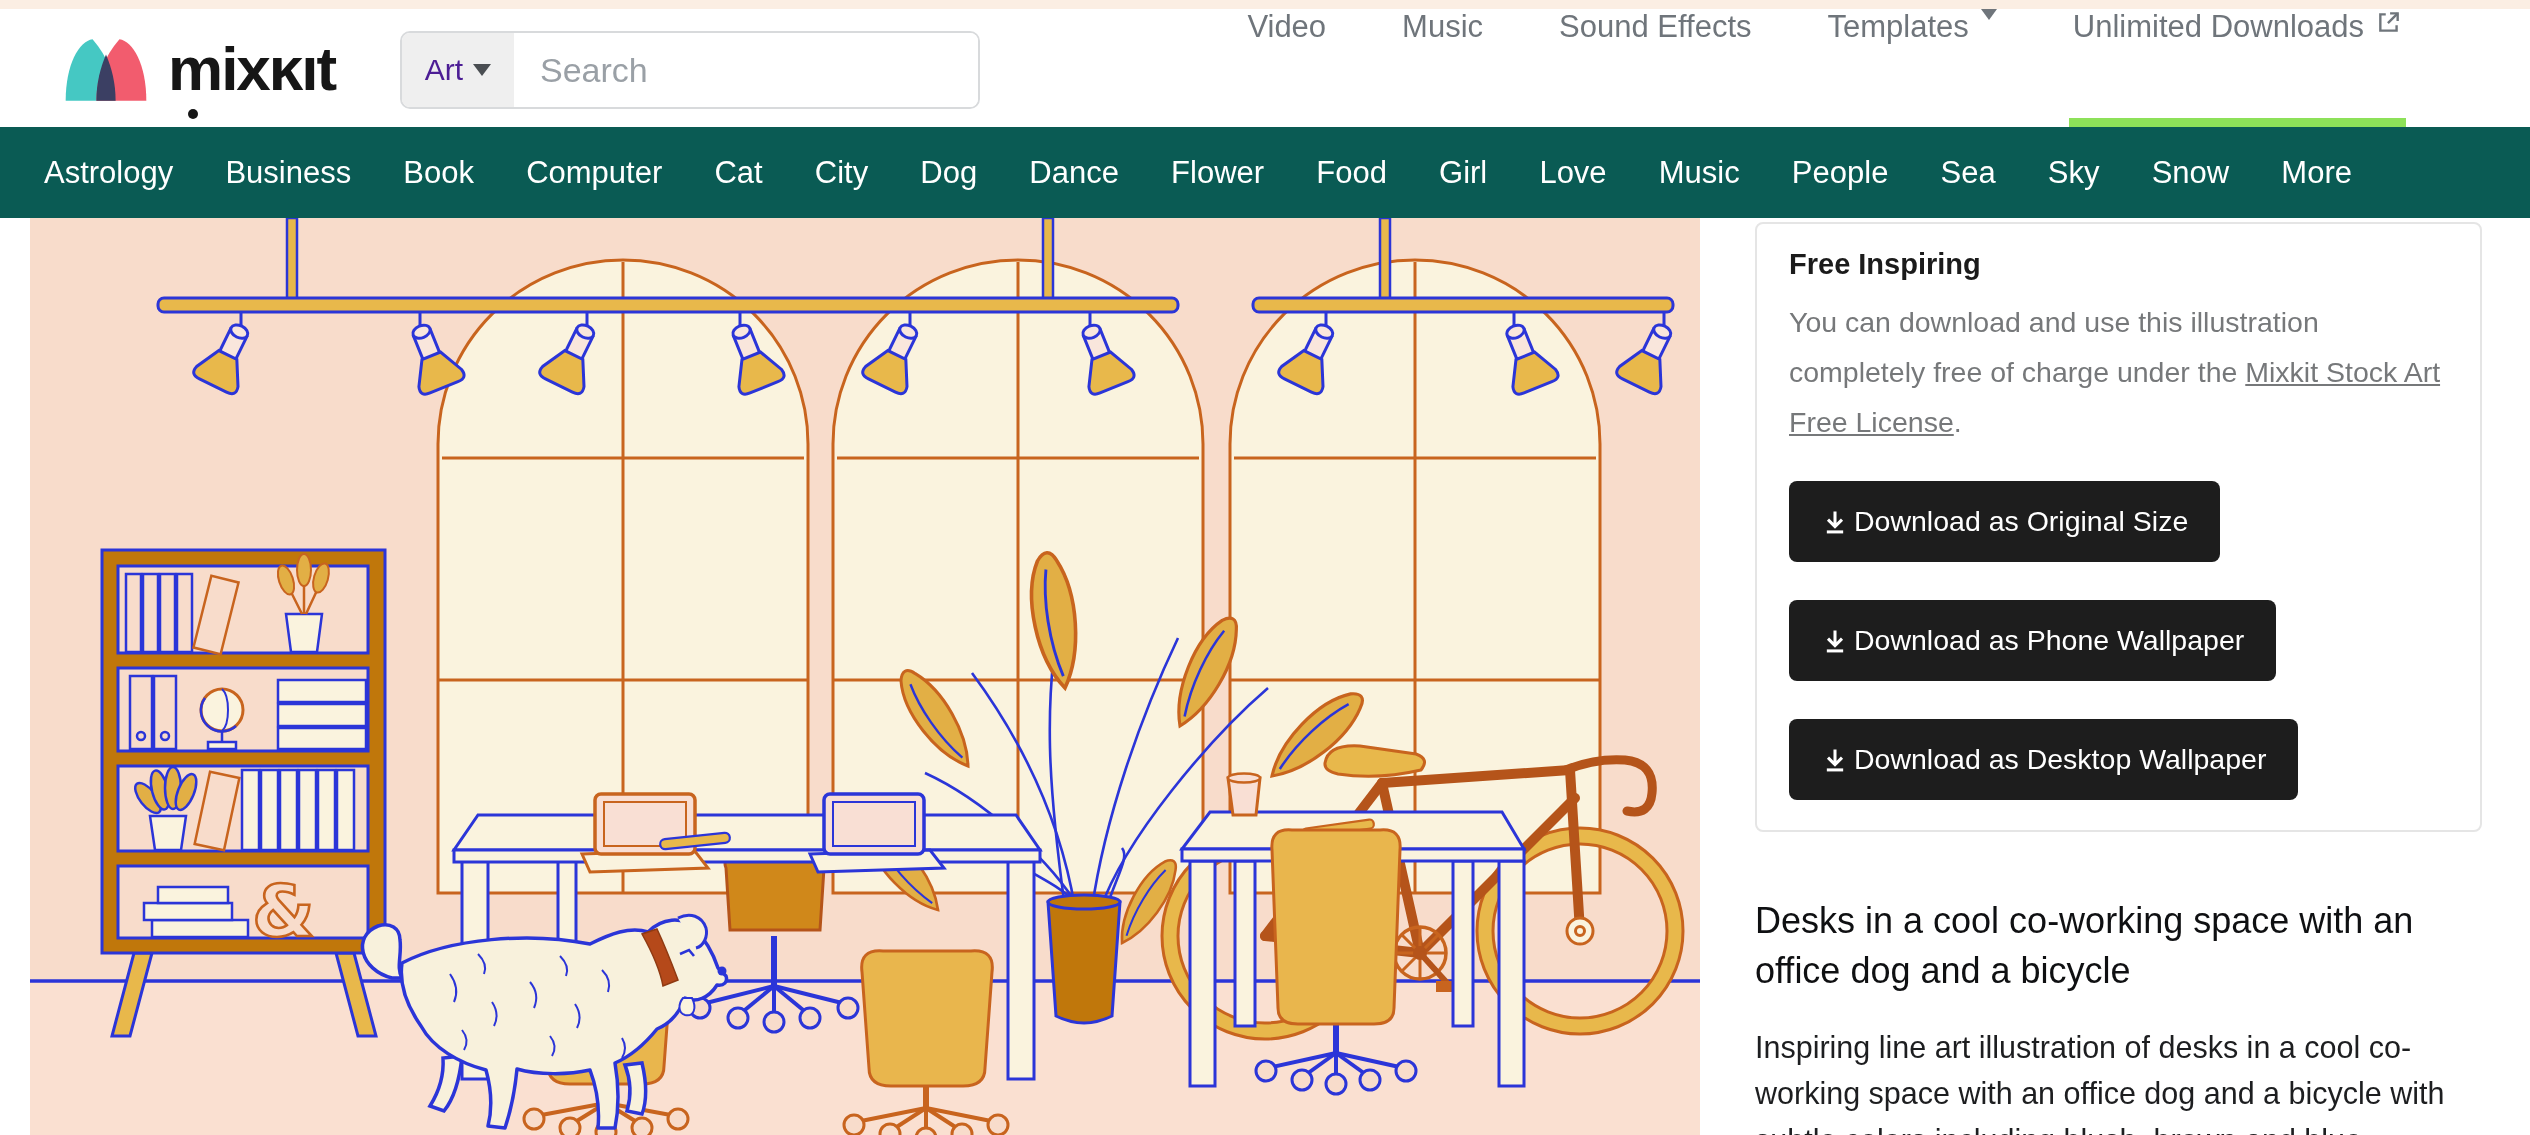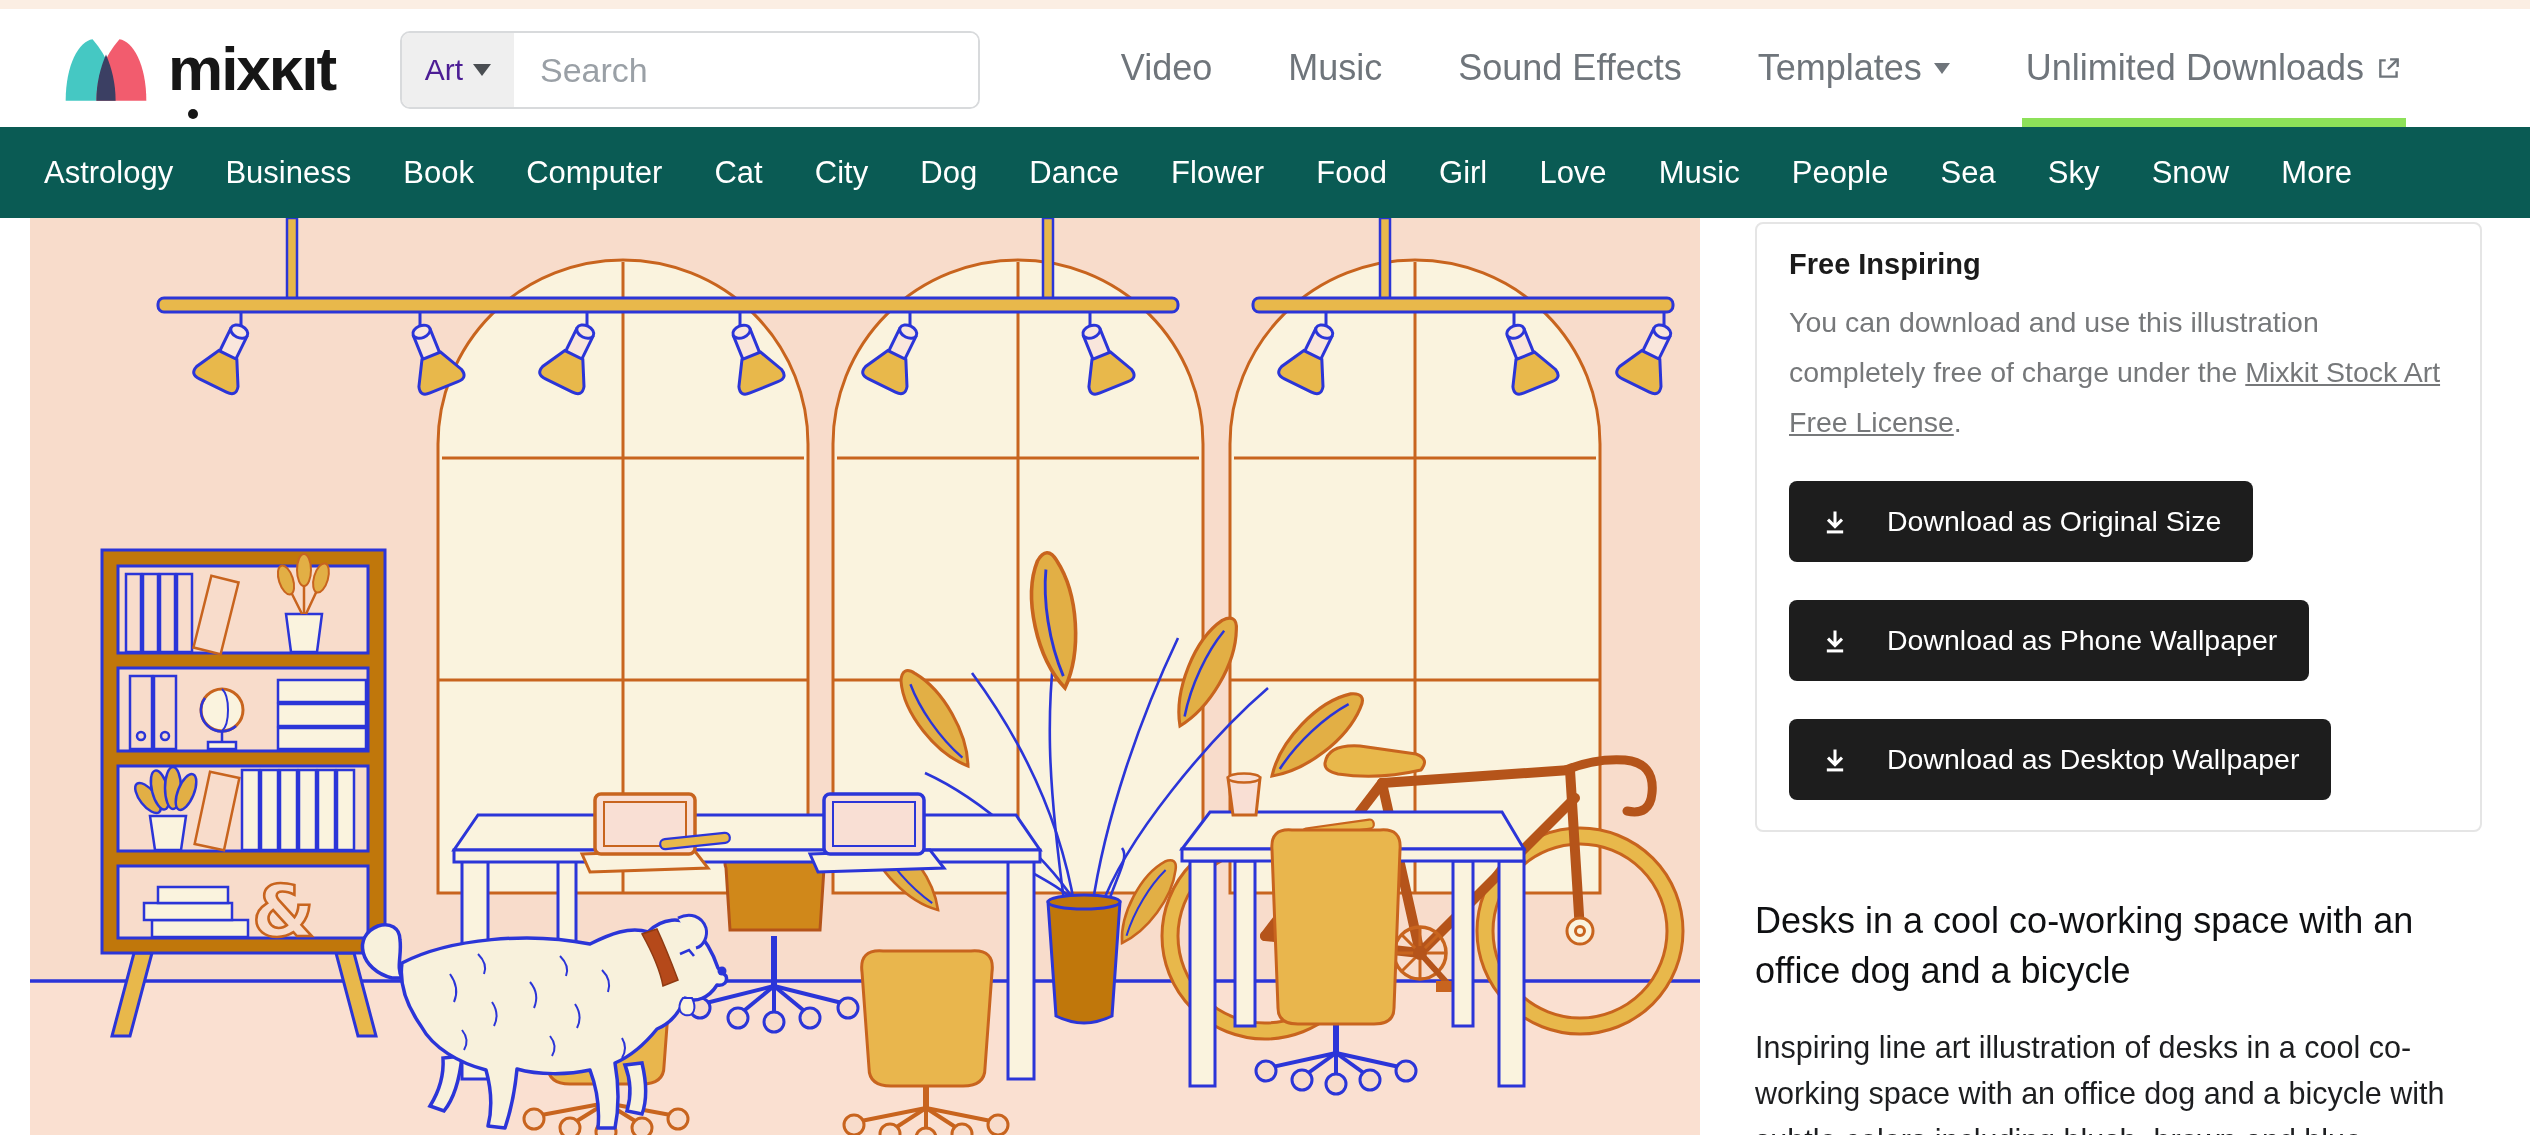--- a/index.html
+++ b/index.html
@@ -17,41 +17,41 @@
 
   .searchbox { position:absolute; left:400px; top:22px; width:580px; height:78px;
     border:2px solid #D8DADC; border-radius:10px; background:#fff; display:flex; align-items:stretch; overflow:hidden; }
   .search-cat { width:112px; background:#EFEFEF; display:flex; align-items:center; justify-content:center; gap:10px;
     font-size:30px; color:#4c1d95; cursor:pointer; flex:none; }
   .caret { width:0; height:0; border-left:9px solid transparent; border-right:9px solid transparent; border-top:12px solid #4A4E52; }
   .search-input { flex:1; border:none; outline:none; font-size:34px; color:#333; padding:0 26px; font-family:"Liberation Sans",sans-serif; }
   .search-input::placeholder { color:#9AA0A6; }
 
   .topnav { position:absolute; right:128px; top:0; height:100%; display:flex; gap:76px; }
-  .nav-item { height:100%; display:flex; align-items:center; gap:12px; font-size:36px; color:#6F757B;
+  .nav-item { height:100%; display:flex; gap:12px; font-size:31px; color:#6F757B;
     cursor:pointer; position:relative; }
   .nav-item .caret { border-top-color:#6F757B; border-left-width:8px; border-right-width:8px; border-top-width:11px; }
   .nav-item.active::after { content:""; position:absolute; left:-4px; right:-4px; bottom:0; height:9px; background:#8DE159; }
 
   
   .catbar { height:91px; background:#0A5B54; display:flex; align-items:center;
     padding:0 178px 0 44px; justify-content:space-between; }
   .cat { color:#FFFFFF; font-size:31px; cursor:pointer; white-space:nowrap; }
 
   
   .main { position:relative; width:2530px; height:922px; background:#fff; }
   .illus { position:absolute; left:30px; top:0; width:1670px; height:922px; }
 
   .sidebar { position:absolute; left:1755px; top:4px; width:727px; }
   .card { border:2px solid #E5E5E5; border-radius:8px; background:#fff; padding:24px 32px 20px 32px; }
   .card h2 { font-size:29px; font-weight:700; color:#1B1B1B; margin-bottom:16px; }
   .card p { font-size:28.5px; color:#76787A; line-height:1.76; }
   .card a { color:#76787A; text-decoration:underline; cursor:pointer; }
   .dl-buttons { margin-top:34px; }
-  .dl-btn { display:inline-flex; align-items:center; gap:38px; background:#1D1D1D; color:#fff;
+  .dl-btn { display:inline-flex; align-items:center; gap:5px; background:#1D1D1D; color:#fff;
     font-size:28.5px; font-family:"Liberation Sans",sans-serif; border:none; border-radius:8px;
     padding:24px 32px; margin-bottom:38px; cursor:pointer; display:flex; width:max-content; }
   .dl-btn:last-child { margin-bottom:10px; }
 
   .art-title { margin-top:64px; font-size:36px; color:#0F1012; line-height:1.38; font-weight:400; }
   .art-desc { margin-top:28px; font-size:30.5px; color:#1D1E20; line-height:1.52; }
 </style>
 </head>
 <body>
 

